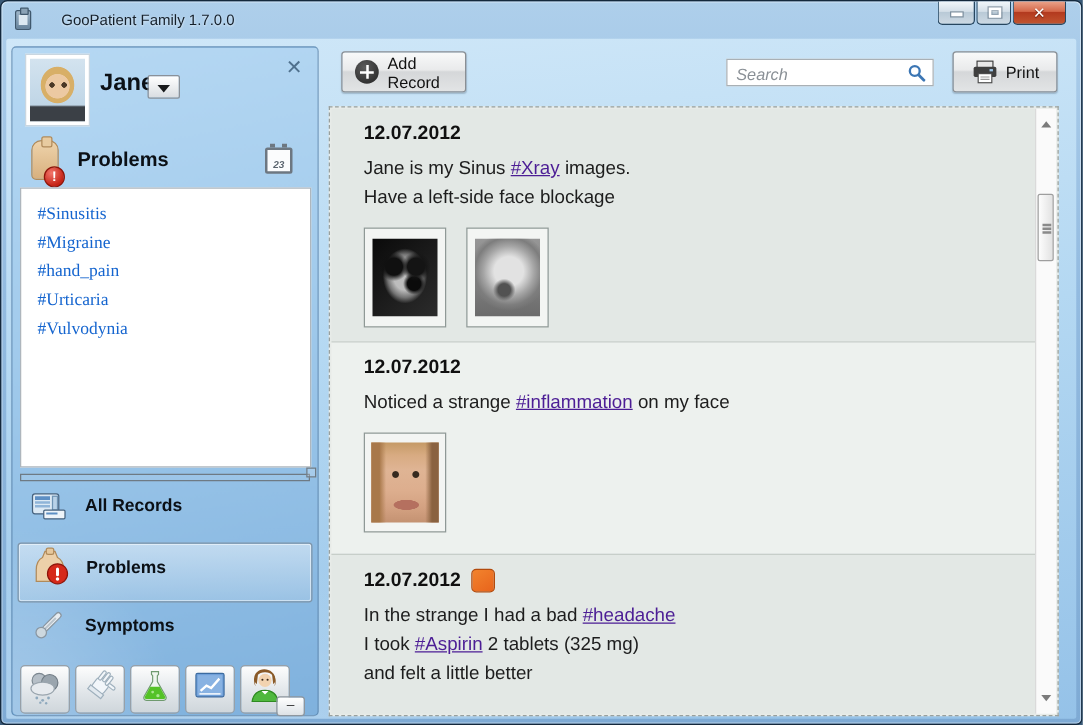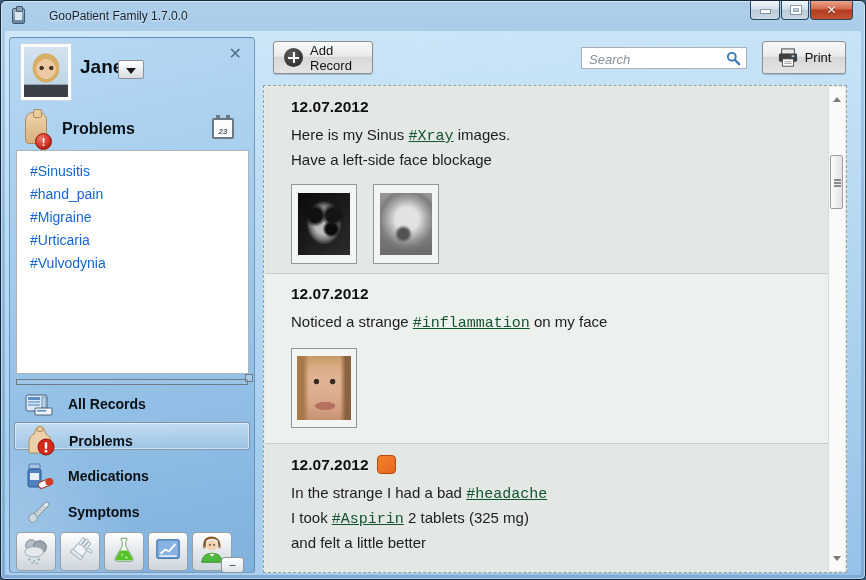--- a/index.html
+++ b/index.html
@@ -57,27 +57,27 @@
   .badge-ex { position:absolute; right:0; bottom:-2px; width:17px; height:17px; border-radius:50%;
               background:radial-gradient(circle at 35% 30%, #f2766b, #c52316 70%); border:1px solid #8e150b;
               color:#fff; font-size:11px; font-weight:bold; text-align:center; line-height:16px; }
   .ph-title { position:absolute; left:52px; top:82px; font-size:16px; font-weight:bold; color:#0b1016; }
   .calendar { position:absolute; right:20px; top:80px; width:22px; height:21px; background:#fbfcfd; border:2px solid #6d7781; border-radius:2px; cursor:pointer;font-style:italic; }
   .calendar::before { content:""; position:absolute; left:2px; right:2px; top:-5px; height:3px;
               background:linear-gradient(90deg,#6d7781 0 4px, transparent 4px 10px, #6d7781 10px 14px, transparent 14px); }
   .calendar span { position:absolute; left:0; right:0; bottom:1px; text-align:center; font-size:8px; color:#5a646e; font-weight:bold; }
 
   .problem-list { position:absolute; left:6px; top:112px; width:233px; height:224px; background:#fff; border:1px solid #aeb6bd; padding:9px 0 0 13px; }
-  .problem-item { font-size:14px; color:#1565cf; line-height:23px; cursor:pointer; }
+  .problem-item { font-size:14px; color:#1565cf; line-height:23px; cursor:pointer;font-family:Liberation Serif, serif; }
 
   .splitter { position:absolute; left:6px; top:341px; width:232px; height:6px; border:1px solid #6e7a84; background:rgba(255,255,255,.08); }
   .splitter::after { content:""; position:absolute; right:-6px; top:-6px; width:6px; height:6px; border:1px solid #6e7a84; background:rgba(255,255,255,.2); }
 
   .nav { position:absolute; left:0; top:348px; width:100%; }
-  .nav-row { position:relative; height:28px; margin:0 4px 8px 4px; border-radius:3px; cursor:pointer; }
+  .nav-row { position:relative; height:48px; margin:0 4px 0 4px; border-radius:3px; cursor:pointer; }
   .nav-row.selected { border:1px solid #7e94a8; background:linear-gradient(180deg, rgba(255,255,255,.45), rgba(185,212,234,.35)); box-shadow:inset 0 0 0 1px rgba(255,255,255,.5); }
   .nav-ico { position:absolute; left:8px; top:2px; width:34px; height:32px; }
   .nav-ico svg { width:100%; height:100%; }
   .nav-label { position:absolute; left:54px; top:10px; font-size:14px; font-weight:bold; color:#0b1016; }
 
   .tools { position:absolute; left:6px; top:494px; display:flex; gap:4px; }
   .tool-btn { width:40px; height:39px; border:1px solid #97a0a8; border-radius:4px;
               background:linear-gradient(180deg,#fdfdfd,#dfe4e8 60%,#cfd6db); cursor:pointer; display:flex; align-items:center; justify-content:center; }
   .tool-btn svg { width:30px; height:30px; }
   .collapse-btn { position:absolute; right:10px; top:519px; width:23px; height:16px; border:1px solid #8d969e; border-radius:3px;
@@ -108,21 +108,21 @@
   .record.alt { background:#edf1ee; }
   .record:not(.alt) { background:#e3e8e5; }
   .record + .record { border-top:1px solid #c7cec9; }
   .record:nth-child(1) { min-height:186px; }
   .record:nth-child(2) { min-height:170px; }
   .record:nth-child(3) { min-height:131px; }
   .rec-date { font-size:15.5px; font-weight:bold; color:#101010; display:flex; align-items:center; gap:8px; }
   .rec-badge { width:19px; height:19px; border-radius:4px; border:1px solid #b24a0c; display:inline-block; }
   .rec-lines { margin-top:7px; }
   .rec-line { font-size:15px; color:#1d1d1d; line-height:23px; }
-  .tag-link { color:#14532d; text-decoration:underline; cursor:pointer;font-family:Liberation Mono, monospace; }
+  .tag-link { color:#4c1d95; text-decoration:underline; cursor:pointer; }
   .thumbs { display:flex; gap:16px; margin-top:13px; }
   .thumb { width:66px; height:80px; background:#f3f5f3; border:1px solid #8f9996; display:flex; align-items:center; justify-content:center; cursor:pointer; }
   .thumb-img { width:52px; height:62px; }
   .ph-xray-front { background:
       radial-gradient(circle at 33% 36%, #101010 0 13%, rgba(0,0,0,0) 22%),
       radial-gradient(circle at 67% 36%, #141414 0 13%, rgba(0,0,0,0) 22%),
       radial-gradient(circle at 64% 58%, #0b0b0b 0 11%, rgba(0,0,0,0) 18%),
       radial-gradient(ellipse 46% 48% at 50% 48%, #bdbdbd 0 38%, #757575 58%, rgba(80,80,80,0) 74%),
       linear-gradient(135deg,#0a0a0a,#2c2c2c); }
   .ph-xray-side { background:
@@ -184,22 +184,22 @@
         <div class="ph-body"></div>
         <div class="badge-ex">!</div>
       </div>
       <div class="ph-title">Problems</div>
       <div class="calendar">
           <span>23</span>
         </div>
 
       <div class="problem-list">
           <div class="problem-item">#Sinusitis</div>
+          <div class="problem-item">#Migraine</div>
           <div class="problem-item">#hand_pain</div>
-          <div class="problem-item">#Migraine</div>
           <div class="problem-item">#Urticaria</div>
           <div class="problem-item">#Vulvodynia</div>
         </div>
 
       <div class="splitter"></div>
 
       <div class="nav">
           <div class="nav-row">
             <span class="nav-ico"><svg viewBox="0 0 32 32">
                 <rect x="3" y="7" width="21" height="16" rx="2" fill="#dce9f4" stroke="#46627e"></rect>
@@ -217,32 +217,20 @@
                 <path d="M12 4h8l2 5c4 2 5 5 5 10v9H5v-9c0-5 1-8 5-10z" fill="#ecd0a9" stroke="#b08a5a"></path>
                 <rect x="13" y="1.5" width="6" height="5" rx="1.5" fill="#e6c89d" stroke="#b08a5a"></rect>
                 <circle cx="22" cy="22" r="8" fill="#d6291a" stroke="#8e150b"></circle>
                 <rect x="20.8" y="17" width="2.4" height="7" rx="1.2" fill="#fff"></rect>
                 <circle cx="22" cy="26.2" r="1.4" fill="#fff"></circle>
               </svg></span>
             <span class="nav-label">Problems</span>
           </div>
           <div class="nav-row">
             <span class="nav-ico"><svg viewBox="0 0 32 32">
-                <rect x="6" y="4" width="11" height="5" rx="1" fill="#a7c6e2" stroke="#4a76a8"></rect>
-                <rect x="5" y="9" width="13" height="18" rx="2" fill="#4f83c0" stroke="#2c5a94"></rect>
-                <rect x="7" y="13" width="9" height="7" fill="#e9f1f8"></rect>
-                <g transform="rotate(-22 23 23)">
-                  <rect x="15" y="20" width="15" height="6.5" rx="3.2" fill="#fff" stroke="#a23a2c"></rect>
-                  <rect x="22.5" y="20" width="7.5" height="6.5" rx="3.2" fill="#d63b28"></rect>
-                </g>
-              </svg></span>
-            <span class="nav-label">Medications</span>
-          </div>
-          <div class="nav-row">
-            <span class="nav-ico"><svg viewBox="0 0 32 32">
                 <g transform="rotate(45 16 16)">
                   <rect x="13.8" y="3" width="4.4" height="19" rx="2.2" fill="#e8edf1" stroke="#8a97a2"></rect>
                   <rect x="15.2" y="8" width="1.6" height="13" fill="#b9c4cc"></rect>
                   <circle cx="16" cy="24.5" r="4.2" fill="#cdd8df" stroke="#8a97a2"></circle>
                 </g>
               </svg></span>
             <span class="nav-label">Symptoms</span>
           </div>
         </div>
 
@@ -327,21 +315,21 @@
       <span class="btn-label">Print</span>
     </div>
 
     <div class="records-panel">
       <div class="records-body">
           <div class="record">
             <div class="rec-date">
               <span>12.07.2012</span>
             </div>
             <div class="rec-lines">
-              <div class="rec-line"><span>Here is my Sinus </span><span class="tag-link">#Xray</span><span> images.</span></div>
+              <div class="rec-line"><span>Jane is my Sinus </span><span class="tag-link">#Xray</span><span> images.</span></div>
               <div class="rec-line"><span>Have a left-side face blockage</span></div>
             </div>
             <div class="thumbs">
               <div class="thumb">
                 <div class="thumb-img ph-xray-front"></div>
               </div>
               <div class="thumb">
                 <div class="thumb-img ph-xray-side"></div>
               </div>
             </div>

